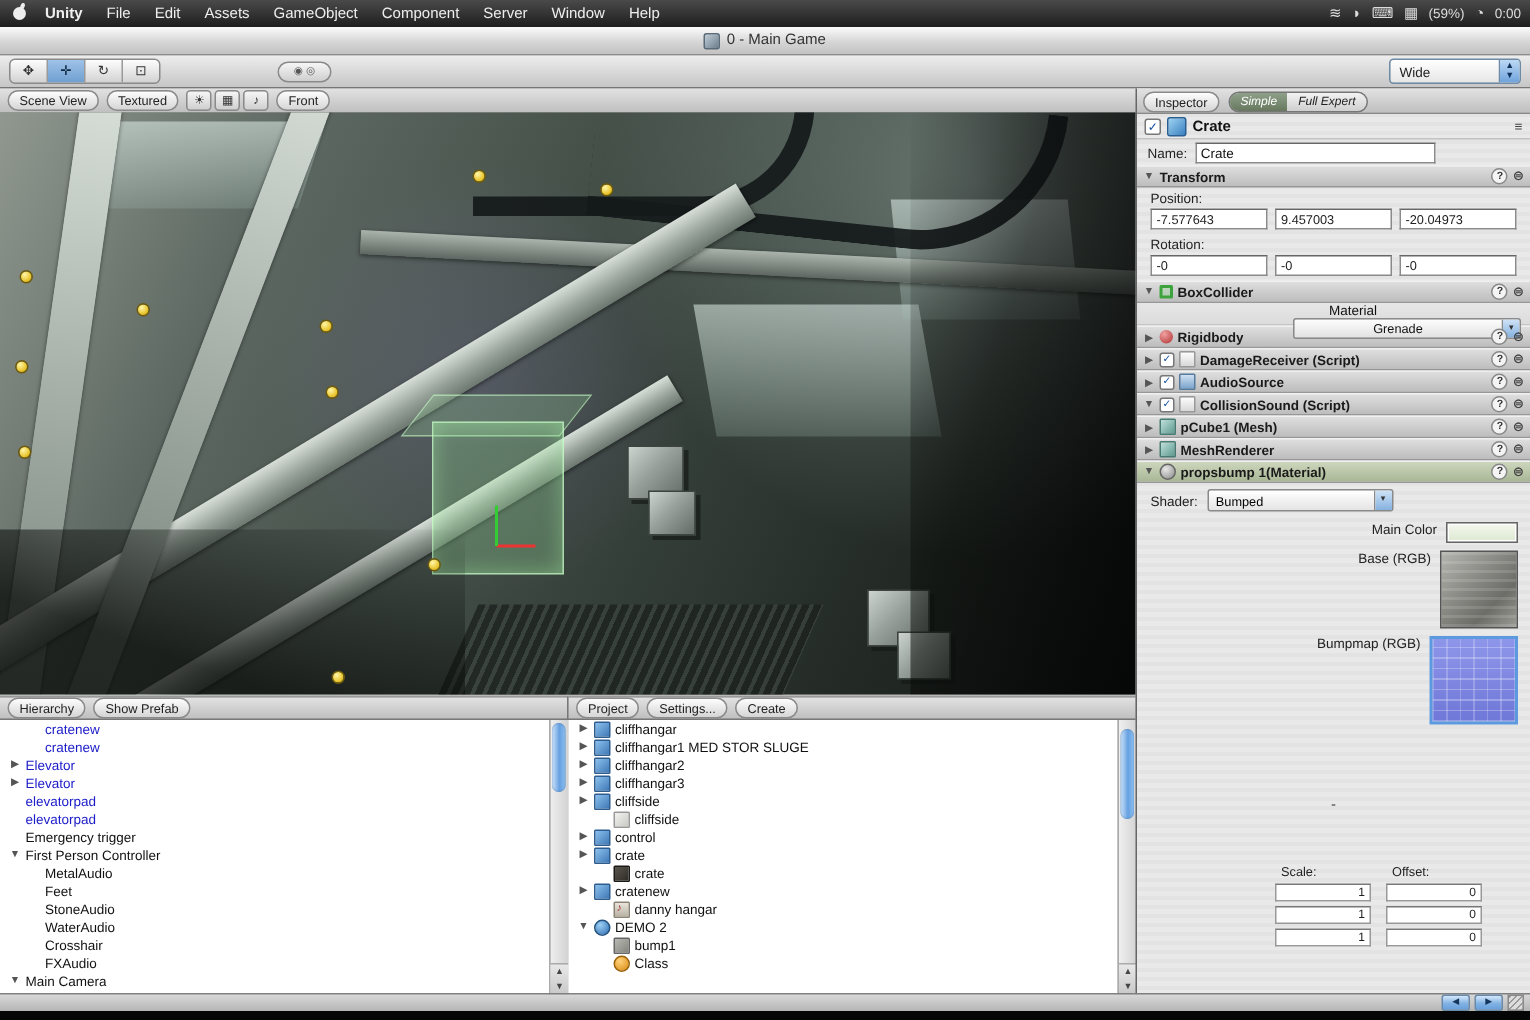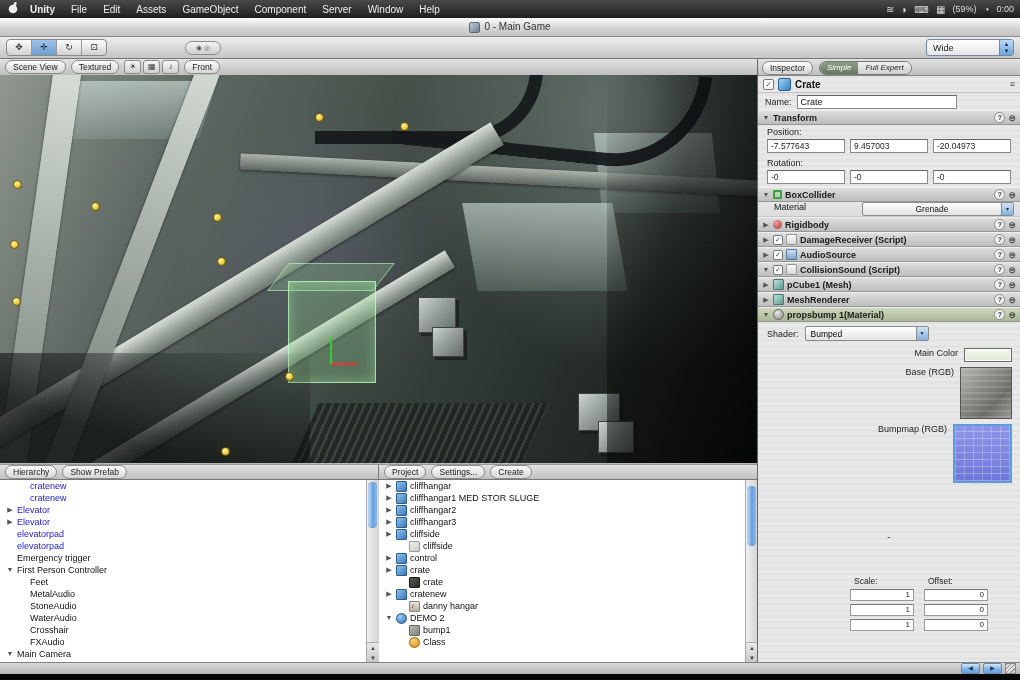--- a/index.html
+++ b/index.html
@@ -139,22 +139,22 @@
   .ci-collider{border:2px solid #3da33d;background:rgba(120,220,120,.25);box-sizing:border-box;}
   .ci-rigidbody{background:radial-gradient(circle at 35% 30%,#f0a0a0,#b03030);border-radius:50%;}
   .ci-script{background:linear-gradient(#fdfdfd,#d8d8d8);border:1px solid #999;}
   .ci-audio{background:linear-gradient(#cfe0f2,#7aa4cc);border:1px solid #557a9e;}
   .ci-mesh{background:linear-gradient(135deg,#bfe0da,#5e9a90);border:1px solid #477a72;}
   .ci-material{background:radial-gradient(circle at 35% 30%,#e8e8e8,#8a8a8a);border-radius:50%;border:1px solid #666;}
   .sub-lbl{font-size:9px;color:#222;padding:2px 0 1px 9px;}
   .vec-row{display:flex;gap:5px;padding:1px 8px 3px 9px;}
   .vfield{width:70px;height:12px;background:#fff;border:1px solid #8a8a8a;border-top-color:#666;
     font-size:8.5px;line-height:12px;padding:0 3px;color:#222;}
-  .mat-row{height:14px;display:flex;align-items:flex-start;padding:0 6px 0 16px;font-size:9px;color:#111;
-    background:linear-gradient(#e6e6e6,#dcdcdc);border-bottom:1px solid #c6c6c6;}
+  .mat-row{height:14px;display:flex;align-items:center;padding:0 6px 0 32px;font-size:9px;color:#111;
+    background:linear-gradient(#e6e6e6,#dcdcdc);border-bottom:1px solid #c6c6c6;flex-direction:column;}
   .mat-dd{margin-left:auto;width:150px;height:12px;display:flex;align-items:center;
     background:linear-gradient(#fdfdfd,#e2e2e2);border:1px solid #8a8a8a;border-radius:2px;font-size:8.5px;}
   .mat-dd span:first-child{flex:1;text-align:center;}
   .dd-car{width:11px;text-align:center;font-size:6px;color:#333;background:linear-gradient(#cfe2f5,#86b2e0);
     border-left:1px solid #8a8a8a;height:100%;line-height:12px;border-radius:0 1px 1px 0;}
   .shader-row{display:flex;align-items:center;gap:6px;padding:4px 8px 2px 9px;}
   .dropdown{width:122px;height:13px;display:flex;align-items:center;background:linear-gradient(#fff,#e4e4e4);
     border:1px solid #8a8a8a;border-radius:2px;font-size:8.5px;}
   .dropdown span:first-child{flex:1;padding-left:5px;}
   .mc-row,.tex-row{display:flex;justify-content:flex-end;align-items:flex-start;gap:6px;padding:5px 8px 0 0;font-size:9px;color:#222;}
@@ -343,25 +343,25 @@
         <div class="tree-row" style="padding-left: 6px;">
           <span class="tri"></span>
           <span class="tlbl">Emergency trigger</span>
         </div>
         <div class="tree-row" style="padding-left: 6px;">
           <span class="tri">▼</span>
           <span class="tlbl">First Person Controller</span>
         </div>
         <div class="tree-row" style="padding-left: 19px;">
           <span class="tri"></span>
+          <span class="tlbl">MetalAudio</span>
+        </div>
+        <div class="tree-row" style="padding-left: 19px;">
+          <span class="tri"></span>
           <span class="tlbl">Feet</span>
-        </div>
-        <div class="tree-row" style="padding-left: 19px;">
-          <span class="tri"></span>
-          <span class="tlbl">MetalAudio</span>
         </div>
         <div class="tree-row" style="padding-left: 19px;">
           <span class="tri"></span>
           <span class="tlbl">StoneAudio</span>
         </div>
         <div class="tree-row" style="padding-left: 19px;">
           <span class="tri"></span>
           <span class="tlbl">WaterAudio</span>
         </div>
         <div class="tree-row" style="padding-left: 19px;">

